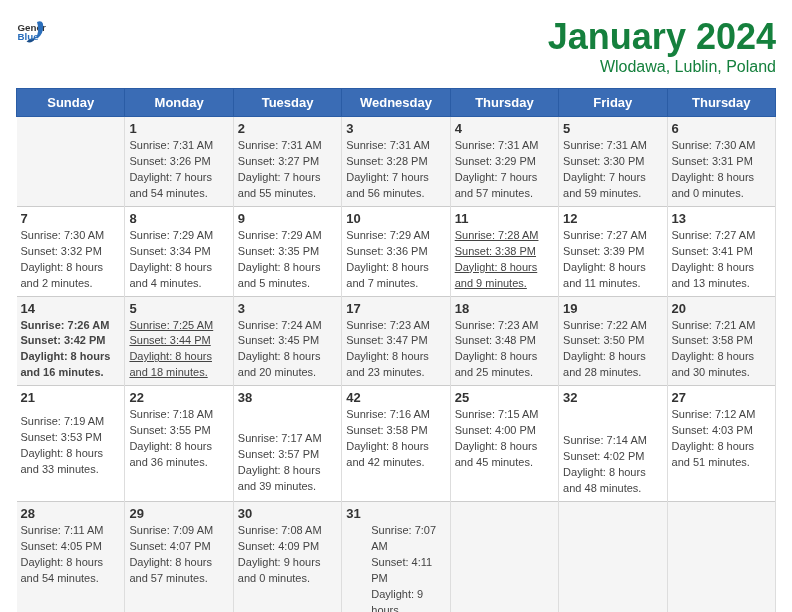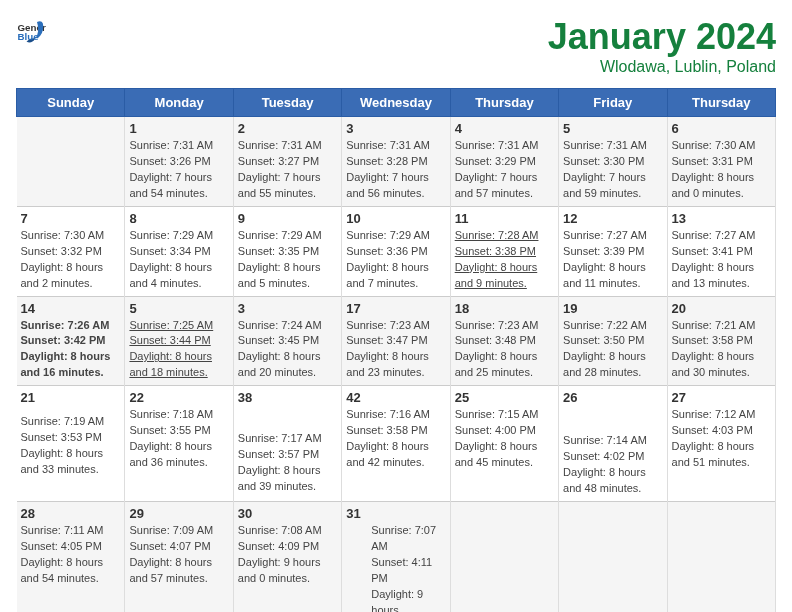--- a/index.html
+++ b/index.html
@@ -291,21 +291,21 @@
 and 42 minutes.</div>
         </td>
         <td>
           <span class="day-number">25</span>
           <div class="day-info" style="white-space: pre-line;">Sunrise: 7:15 AM
 Sunset: 4:00 PM
 Daylight: 8 hours
 and 45 minutes.</div>
         </td>
         <td>
-          <span class="day-number">26</span>
+          <span class="day-number">32</span>
           <div class="day-info" style="white-space: pre-line; margin-top: 28px;">Sunrise: 7:14 AM
 Sunset: 4:02 PM
 Daylight: 8 hours
 and 48 minutes.</div>
         </td>
         <td>
           <span class="day-number">27</span>
           <div class="day-info" style="white-space: pre-line;">Sunrise: 7:12 AM
 Sunset: 4:03 PM
 Daylight: 8 hours

